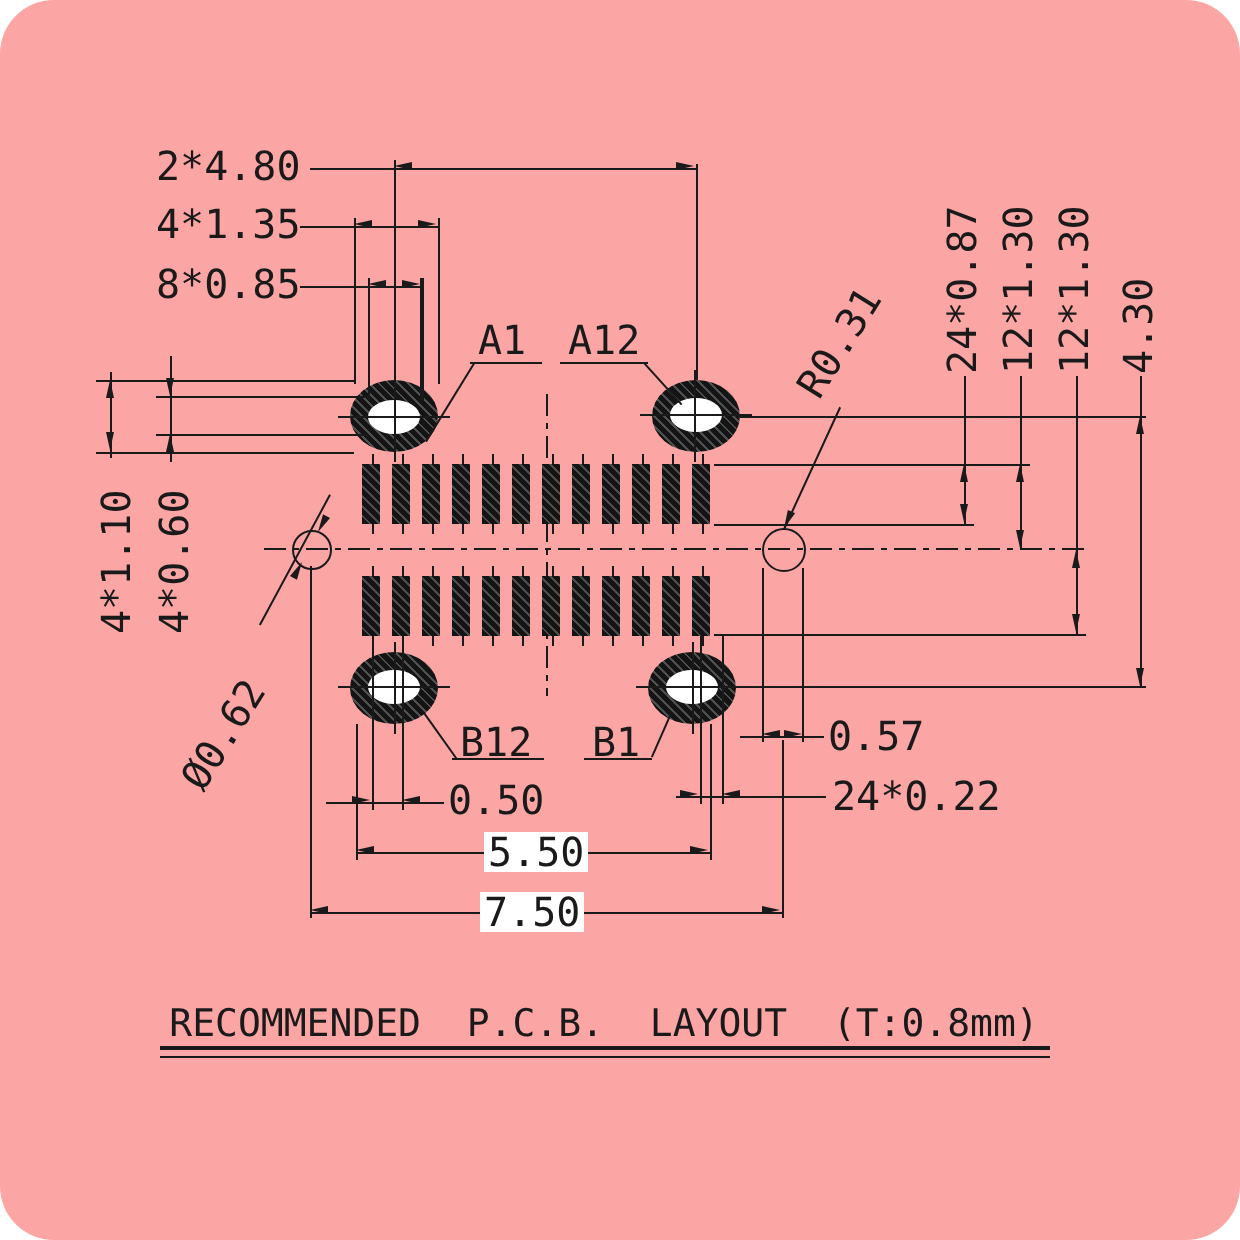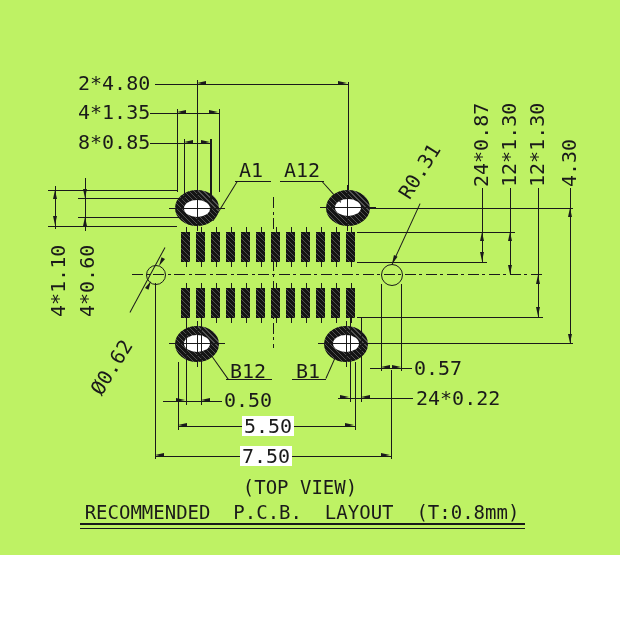--- a/index.html
+++ b/index.html
@@ -1,17 +1,17 @@
 <!DOCTYPE html>
 <html><head>
 <meta charset="utf-8">
 <style>
   html,body{margin:0;padding:0;}
   body{width:620px;height:620px;background:#fff;font-family:"DejaVu Sans Mono",monospace;}
-  #canvas{position:relative;width:620px;height:555px;background:#bef264;overflow:hidden;color:#1a1a1a;}
+  #canvas{position:relative;width:620px;height:620px;background:#fca5a5;overflow:hidden;color:#1a1a1a;border-radius:27px;}
   .hl{position:absolute;height:1.2px;background:#1a1a1a;}
   .vl{position:absolute;width:1.2px;background:#1a1a1a;}
   .ddh{position:absolute;height:1.1px;background:repeating-linear-gradient(to right,#1a1a1a 0 11px,transparent 11px 14.5px,#1a1a1a 14.5px 17.5px,transparent 17.5px 21px);}
   .ddv{position:absolute;width:1.1px;background:repeating-linear-gradient(to bottom,#1a1a1a 0 11px,transparent 11px 14.5px,#1a1a1a 14.5px 17.5px,transparent 17.5px 21px);}
   .al{position:absolute;width:0;height:0;border-top:2.6px solid transparent;border-bottom:2.6px solid transparent;border-right:9.5px solid #1a1a1a;}
   .ar{position:absolute;width:0;height:0;border-top:2.6px solid transparent;border-bottom:2.6px solid transparent;border-left:9.5px solid #1a1a1a;}
   .au{position:absolute;width:0;height:0;border-left:2.6px solid transparent;border-right:2.6px solid transparent;border-bottom:9.5px solid #1a1a1a;}
   .ad{position:absolute;width:0;height:0;border-left:2.6px solid transparent;border-right:2.6px solid transparent;border-top:9.5px solid #1a1a1a;}
   .txt{position:absolute;font-size:20px;line-height:20px;white-space:pre;color:#1a1a1a;}
   .vtxt{position:absolute;font-size:20px;line-height:20px;white-space:nowrap;color:#1a1a1a;transform-origin:0 0;transform:rotate(-90deg);}
@@ -221,18 +221,17 @@
   <div class="ar" style="left:381px;top:452.9px;"></div>
   <div class="txt onln" style="left:240px;top:445.5px;">7.50</div>
 
   <div class="txt" style="left:230px;top:361px;">B12</div>
   <div class="hl" style="left:226px;top:378.5px;width:46px;"></div>
   <div class="ldr" style="left:212px;top:355.5px;width:27.6px;transform:rotate(54.6deg);"></div>
   <div class="txt" style="left:296px;top:361px;">B1</div>
   <div class="hl" style="left:292px;top:378.5px;width:34px;"></div>
   <div class="ldr" style="left:326px;top:378px;width:23.5px;transform:rotate(-66.2deg);"></div>
 
-  <div class="cap" style="left:150px;top:476px;width:300px;font-size:19px;">(TOP VIEW)</div>
   <div class="cap" style="left:58px;top:501px;width:488px;font-size:19px;white-space:pre;">RECOMMENDED  P.C.B.  LAYOUT  (T:0.8mm)</div>
   <div class="hl" style="left:80px;top:523px;width:445px;height:1.5px;"></div>
   <div class="hl" style="left:80px;top:527.5px;width:445px;height:1.5px;"></div>
 
 </div>
 
 </body></html>

